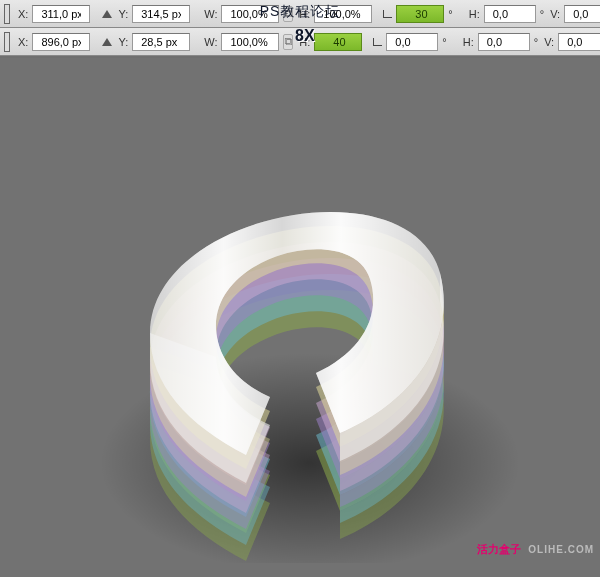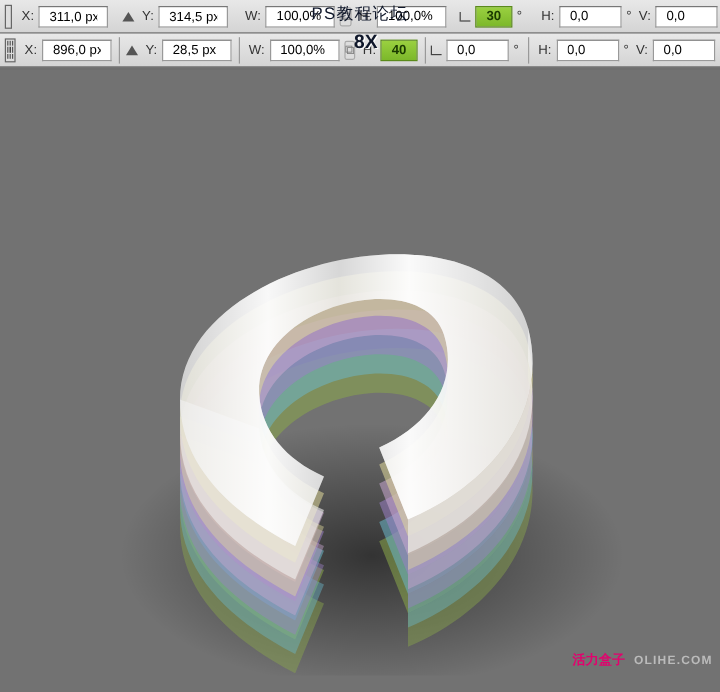--- a/index.html
+++ b/index.html
@@ -7,21 +7,21 @@
 .toolbar{background:linear-gradient(#e8e8e8,#d4d4d4);border-bottom:1px solid #888;display:flex;align-items:center;padding:2px 4px;gap:2px;height:28px}
 .ref-icon{width:20px;height:20px;display:grid;grid-template-columns:repeat(3,1fr);grid-template-rows:repeat(3,1fr);gap:1px;border:1px solid #666;background:#ddd;padding:1px;margin-right:4px}
 .ref-icon span{background:#555;width:100%;height:100%}
 .ref-icon span.c{background:#222}
 .lbl{color:#333;padding:0 2px}
 .inp{background:#fff;border:1px solid #999;border-top-color:#777;padding:2px 8px;height:18px;width:52px;text-align:left}
 .inp.w{width:58px}
 .sep{width:1px;height:22px;background:#999;margin:0 4px}
 .tri{width:0;height:0;border-left:5px solid transparent;border-right:5px solid transparent;border-bottom:8px solid #555;margin-right:2px}
 .link-icon{width:12px;height:16px;display:flex;align-items:center;justify-content:center;color:#777;margin:0 2px;border:1px solid #aaa;border-radius:2px;background:#ddd}
-.green-field{background:linear-gradient(#9ad040,#7cb82a);border:1px solid #5a8a1a;padding:2px 8px;height:18px;width:48px;display:flex;align-items:center;color:#1a3a00;font-weight:bold}
+.green-field{background:linear-gradient(#9ad040,#7cb82a);border:1px solid #5a8a1a;padding:2px 18px;height:18px;width:48px;display:flex;align-items:center;color:#1a3a00;font-weight:normal}
 .angle-icon{display:inline-flex;align-items:flex-end;margin-right:2px;gap:0}
 .angle-icon .l1{width:8px;height:1px;background:#444}
 .angle-icon .l2{width:1px;height:8px;background:#444;margin-left:-1px}
 .red-x{position:absolute;top:27px;left:295px;color:#0f172a;font-weight:bold;font-size:16px;z-index:5;text-shadow:1px 1px 0 #fff}
 .watermark-top{position:absolute;top:3px;left:0;right:0;text-align:center;color:#0f172a;font-size:14px;z-index:3;letter-spacing:1px}
 .wm-br{position:absolute;bottom:20px;right:6px;color:#e4006e;font-size:12px;font-weight:bold;z-index:10}
 .wm-br .en{color:#bbb;letter-spacing:1px;margin-left:4px;font-size:10px}
 .canvas-area{position:absolute;top:58px;left:0;right:0;bottom:0;background:#727272;display:flex;align-items:center;justify-content:center}
 .shape{position:relative;width:440px;height:430px}
 svg{position:absolute;top:0;left:0}

